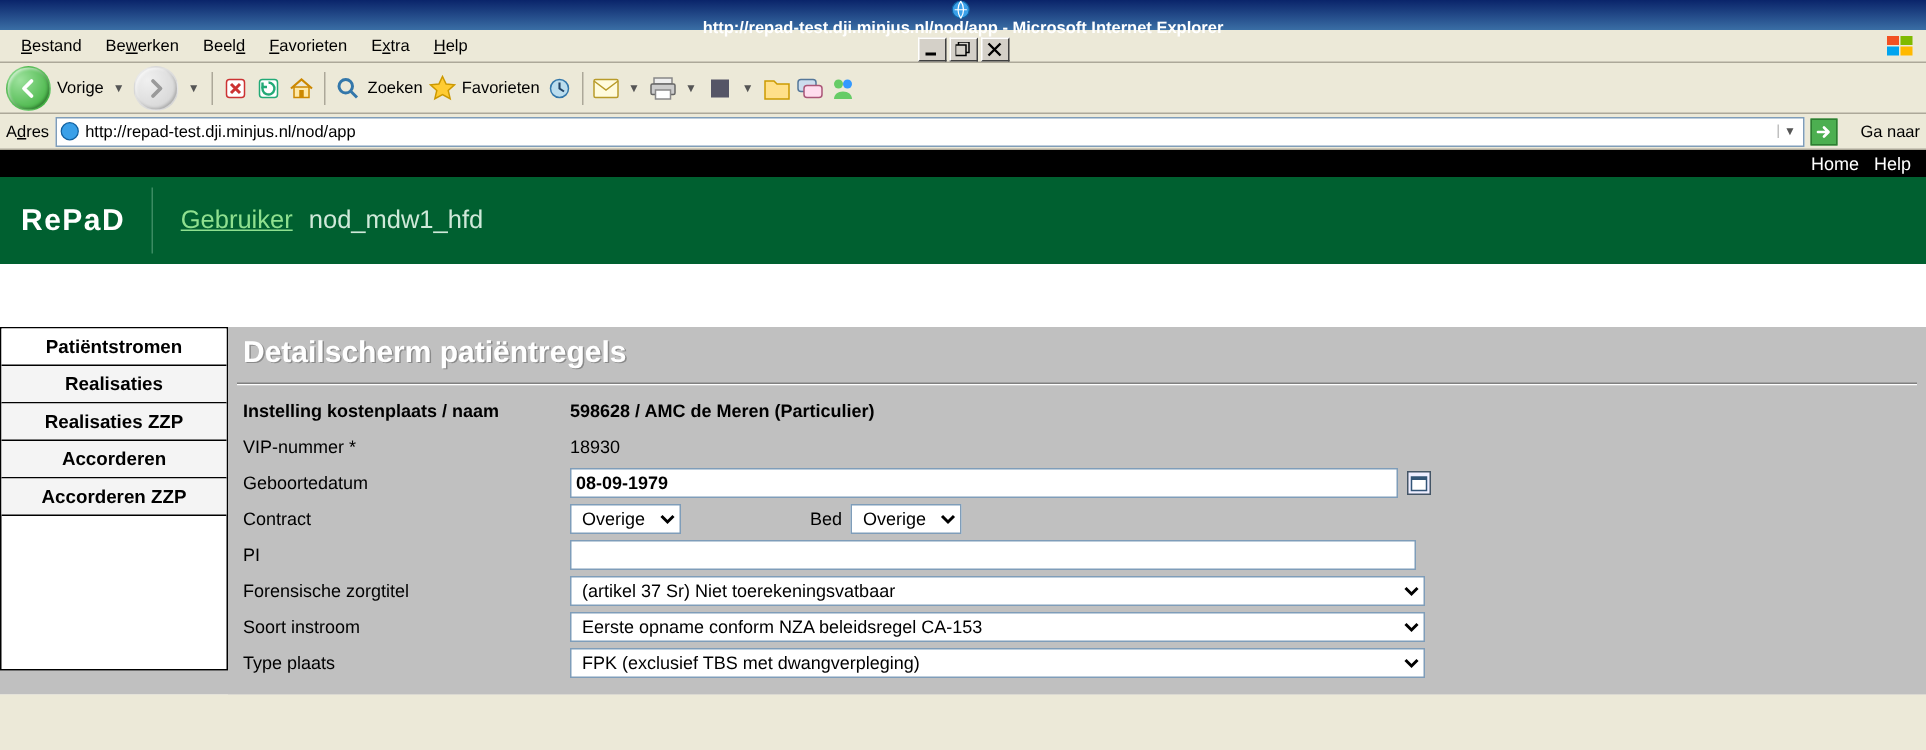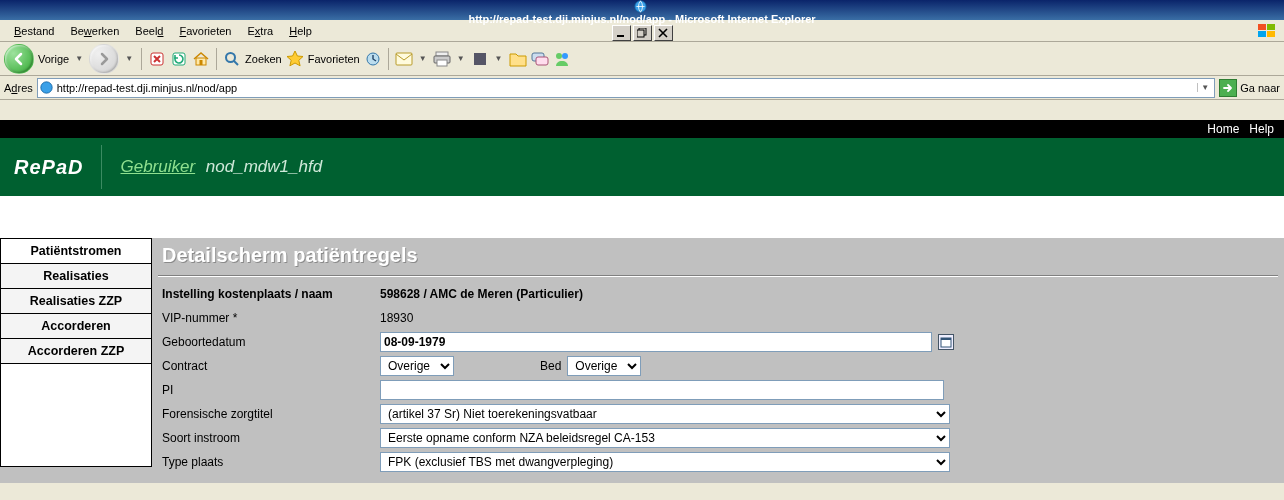--- a/index.html
+++ b/index.html
@@ -30,29 +30,29 @@
 .drop { font-size:8px; color:#555; padding:0 2px; }
 .icn { width:18px; height:18px; display:inline-flex; align-items:center; justify-content:center; }
 
 
 .addrbar { height:24px; background:#ece9d8; display:flex; align-items:center; padding:0 4px; gap:4px; border-bottom:1px solid #aca899; }
 .addrbar label { font-size:11px; }
 .addrfield { flex:1; height:20px; background:#fff; border:1px solid #7f9db9; display:flex; align-items:center; padding:0 2px; }
 .addrfield .page-icon { width:14px; height:14px; margin-right:3px; }
 .addrfield input { flex:1; border:none; outline:none; font-size:11px; background:transparent; }
 .addrfield .drop { border-left:1px solid #c0c0c0; padding:0 3px; }
-.gobtn { height:20px; display:flex; align-items:center; gap:3px; font-size:11px; }
+.gobtn { height:20px; display:flex; align-items:center; gap:15px; font-size:11px; }
 .gobtn .sq { width:18px; height:18px; background:#4caf50; border:1px solid #2e7d32; display:flex; align-items:center; justify-content:center; color:#fff; }
 
 
 .app { background:#fff; }
-.blackbar { height:18px; background:#000; display:flex; align-items:center; justify-content:flex-end; padding:0 10px; gap:10px;margin-top:20px; }
+.blackbar { height:18px; background:#000; display:flex; align-items:center; justify-content:flex-end; padding:0 10px; gap:10px; }
 .blackbar a { color:#fff; font-size:12px; text-decoration:none; }
 
-.greenhdr { height:58px; background:#006030; display:flex; align-items:center; padding:0 14px; gap:18px; color:#fff;font-style:italic; }
+.greenhdr { height:58px; background:#006030; display:flex; align-items:center; padding:0 14px; gap:18px; color:#fff; }
 .brand { font-size:20px; font-weight:bold; letter-spacing:1px; }
 .vline { width:1px; height:44px; background:#3b8b62; }
 .userbox { font-size:17px; }
 .userbox .lbl { color:#8fe08f; text-decoration:underline; margin-right:6px; }
 .userbox .val { color:#cfe9d9; }
 
 .gap { height:42px; background:#fff; }
 
 
 .content { display:flex; align-items:flex-start; background:#c0c0c0; }

